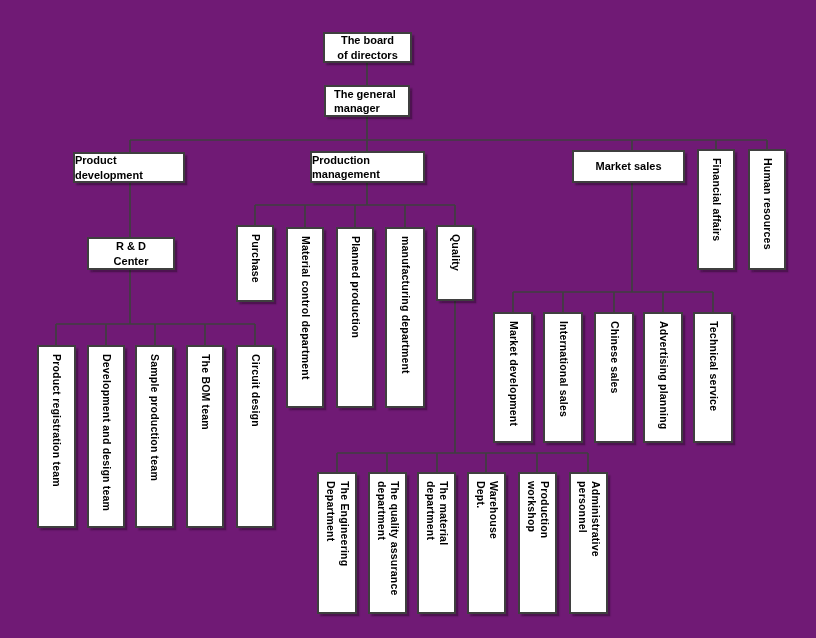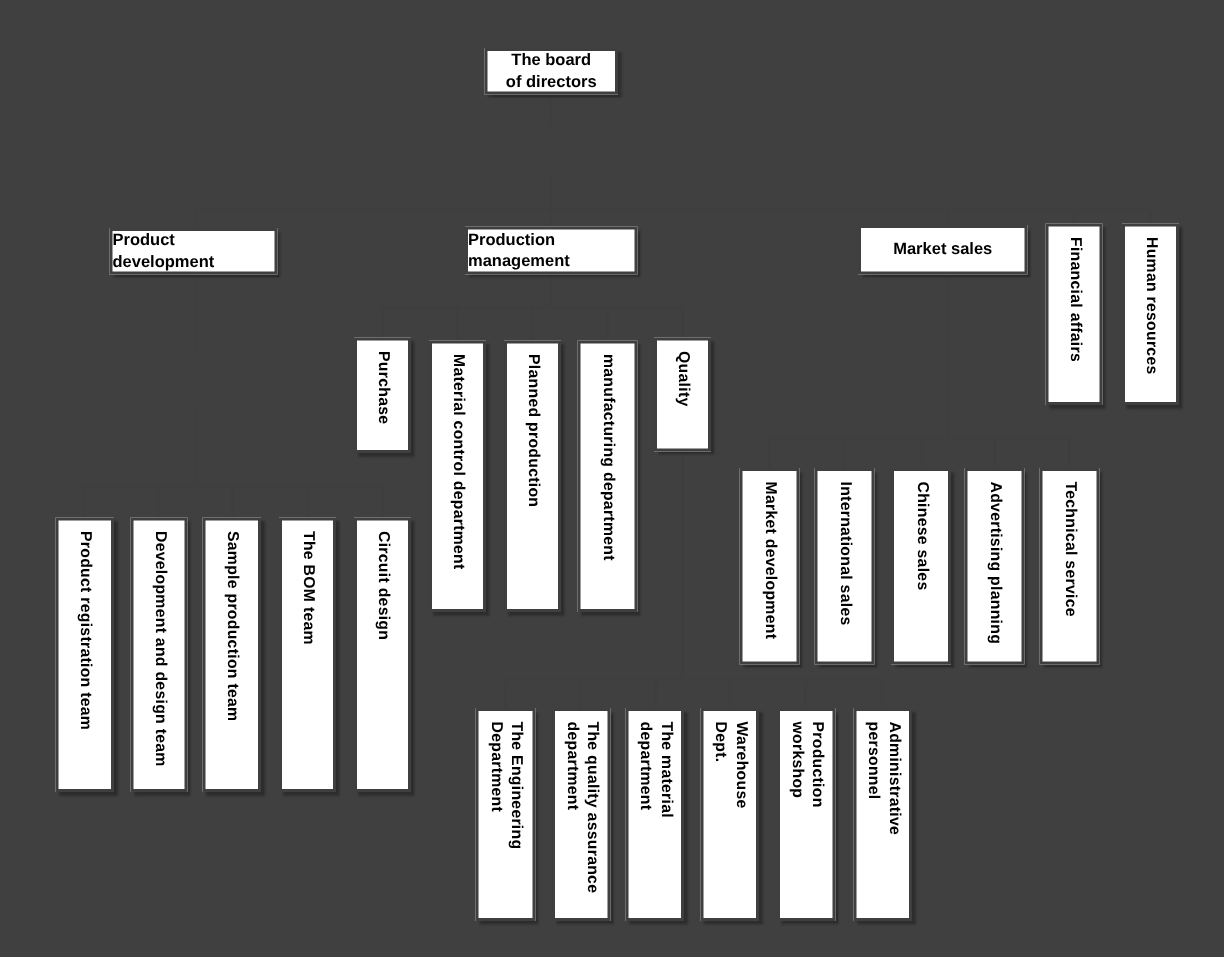--- a/index.html
+++ b/index.html
@@ -1,17 +1,17 @@
 <!DOCTYPE html>
 <html><head>
 <meta charset="utf-8">
 <style>
   html,body{margin:0;padding:0;background:#ffffff;}
   .canvas{
-    position:relative;width:816px;height:638px;background:#404040;
+    position:relative;width:816px;height:638px;background:#701a75;
     font-family:"Liberation Sans", sans-serif;color:#000;overflow:hidden;
   }
   .wires{position:absolute;left:0;top:0;}
   .node{
     position:absolute;background:#ffffff;border:2px solid #3f3f3f;
     box-sizing:border-box;box-shadow:2.5px 2.5px 1.5px rgba(0,0,0,0.30);
     font-weight:bold;
   }
   .hnode{
     display:flex;flex-direction:column;justify-content:center;
@@ -75,34 +75,38 @@
       <line x1="513" y1="292" x2="513" y2="312"></line>
       <line x1="563" y1="292" x2="563" y2="312"></line>
       <line x1="614" y1="292" x2="614" y2="312"></line>
       <line x1="663" y1="292" x2="663" y2="312"></line>
       <line x1="713" y1="292" x2="713" y2="312"></line>
     </g>
   </svg>
 
   <div class="node hnode center" style="left:323px;top:32px;width:89px;height:31px;">The board
 of directors</div>
+  <div class="node hnode pad-sm" style="left:324px;top:85px;width:86px;height:32px;">The general
+manager</div>
 
   <div class="node hnode left" style="left:73px;top:152px;width:112px;height:31px;">Product
 development</div>
   <div class="node hnode left" style="left:310px;top:151px;width:115px;height:32px;">Production
 management</div>
   <div class="node hnode center" style="left:572px;top:150px;width:113px;height:33px;text-align:right;">Market sales</div>
 
   <div class="node vnode" style="left:697px;top:149px;width:38px;height:121px;">
     <span class="vtext">Financial affairs</span>
   </div>
   <div class="node vnode" style="left:748px;top:149px;width:38px;height:121px;">
     <span class="vtext">Human resources</span>
   </div>
 
+  <div class="node hnode center" style="left:87px;top:237px;width:88px;height:33px;">R &amp; D
+Center</div>
 
   <div class="node vnode" style="left:236px;top:225px;width:38px;height:77px;">
     <span class="vtext">Purchase</span>
   </div>
   <div class="node vnode" style="left:286px;top:227px;width:38px;height:181px;">
     <span class="vtext">Material control department</span>
   </div>
   <div class="node vnode" style="left:336px;top:227px;width:38px;height:181px;">
     <span class="vtext">Planned production</span>
   </div>

